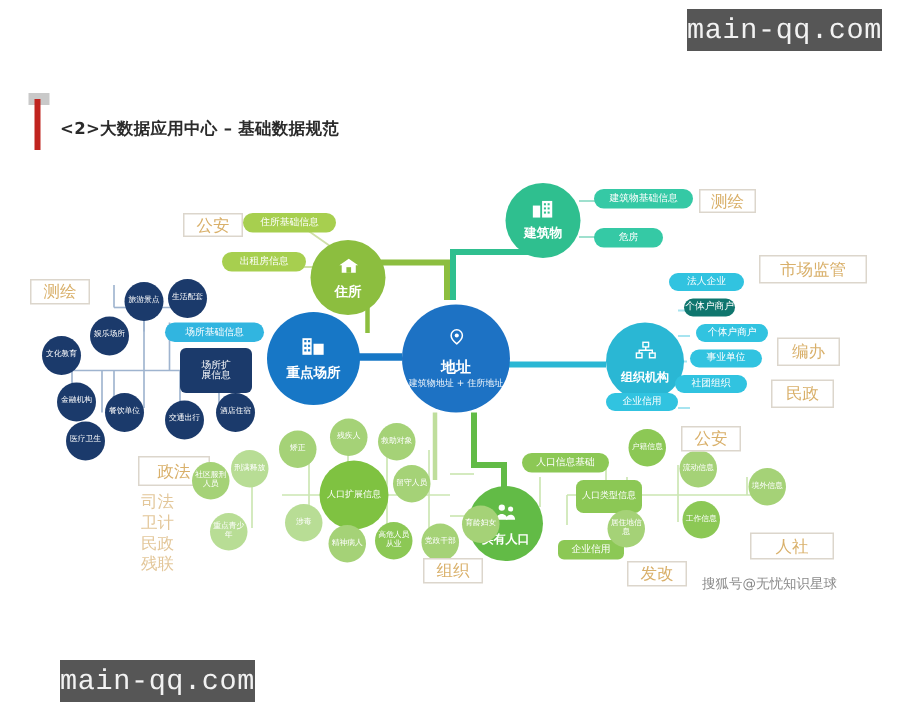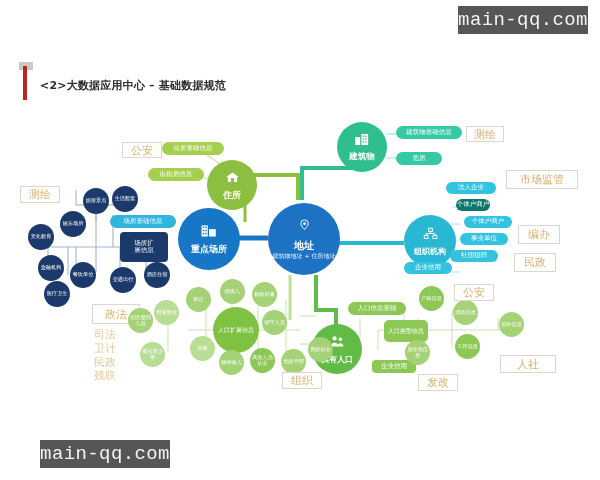--- a/index.html
+++ b/index.html
@@ -309,14 +309,15 @@
   <div class="dot" style="left:499px;top:312px;width:25px;height:25px;background:#a5d277;">境外信息</div>
   <div class="dot" style="left:405px;top:340px;width:25px;height:25px;background:#a5d277;">居住地信息</div>
   <div class="dot" style="left:455px;top:334px;width:25px;height:25px;background:#8cc855;">工作信息</div>
 
   <div class="rbox" style="left:454px;top:284px;width:40px;height:17px;">公安</div>
   <div class="rbox" style="left:500px;top:355px;width:56px;height:18px;">人社</div>
   <div class="rbox" style="left:418px;top:374px;width:40px;height:17px;">发改</div>
 
   <div class="wm" id="wm-top">main-qq.com</div>
   <div class="wm" id="wm-bottom">main-qq.com</div>
+  <div class="wm-sohu">搜狐号@无忧知识星球</div>
 
 </div>
 
 </body></html>

